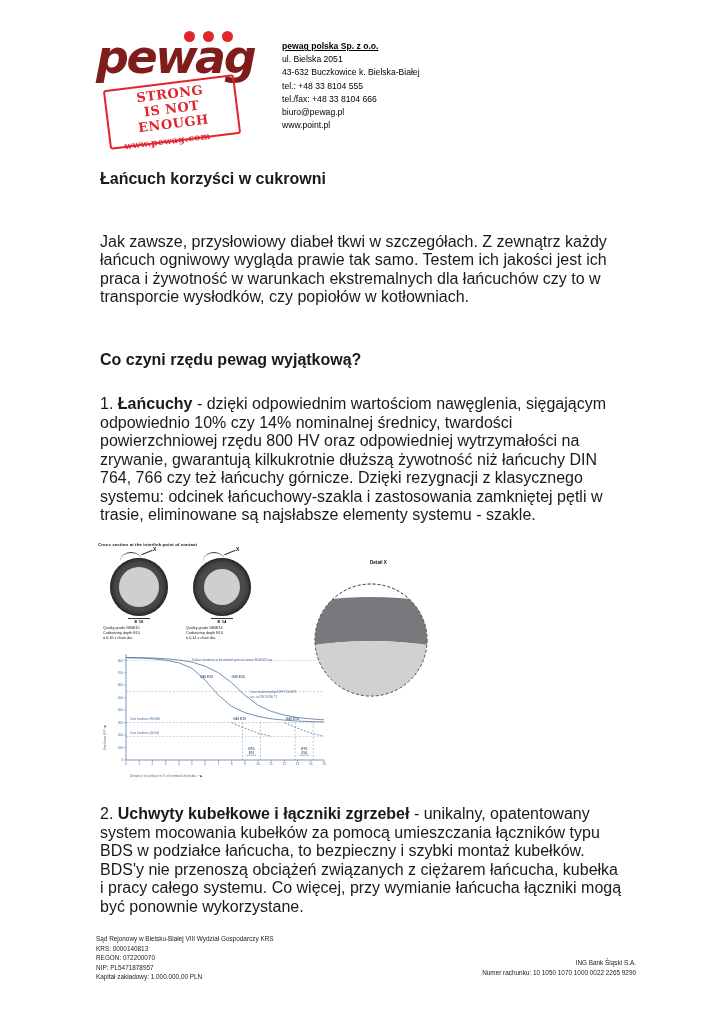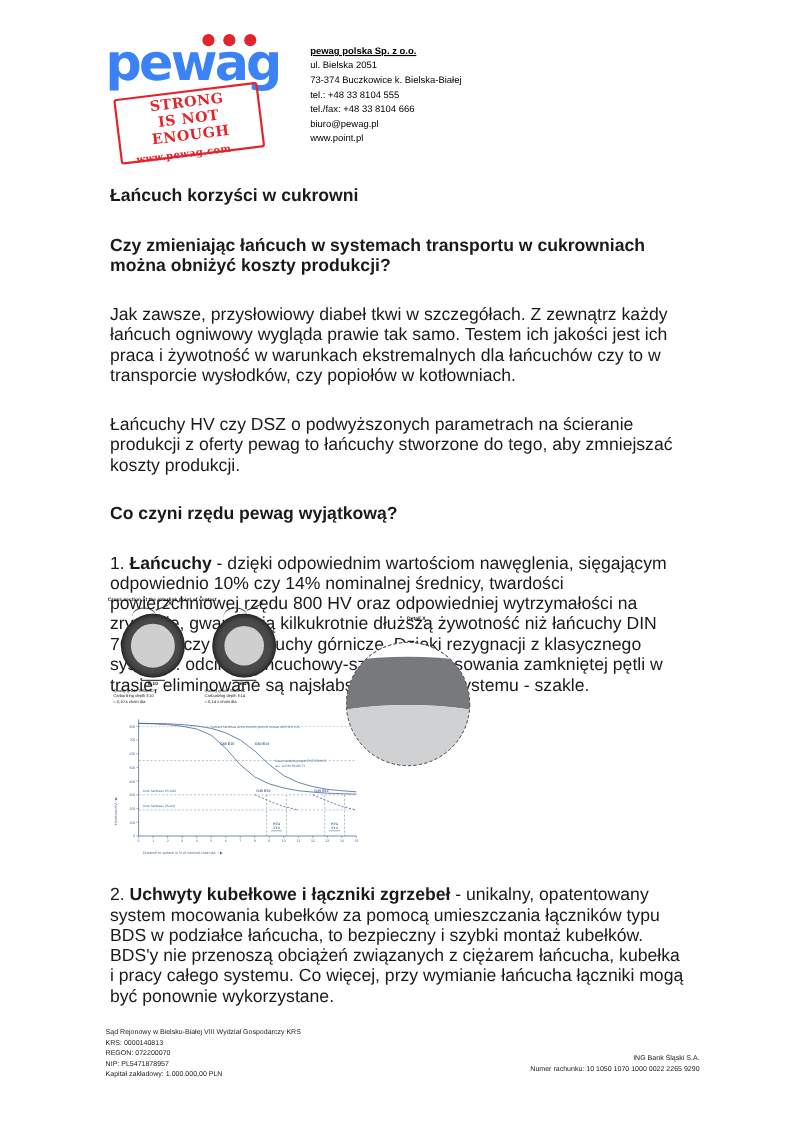--- a/index.html
+++ b/index.html
@@ -35,22 +35,23 @@
     height: 128px;
   }
   .logo-word {
     position: absolute;
     left: 0;
     top: 8px;
     font-family: "DejaVu Sans", sans-serif;
     font-size: 46px;
     font-weight: bold;
     letter-spacing: -2.5px;
-    color: #3b82f6;
+    color: #7f1d1d;
     line-height: 1;
+    font-style: italic;
   }
   .logo-dots {
     position: absolute;
     left: 88px;
     top: 5px;
     width: 60px;
     height: 12px;
   }
   .logo-dots i {
     position: absolute;
@@ -296,36 +297,34 @@
           <span>IS NOT</span>
           <span>ENOUGH</span>
         </div>
       </div>
       <div class="stamp-url">www.pewag.com</div>
     </div>
 
     <div class="company-info">
       <div class="ci-name">pewag polska Sp. z o.o.</div>
       <div>ul. Bielska 2051</div>
-      <div>73-374 Buczkowice k. Bielska-Białej</div>
+      <div>43-632 Buczkowice k. Bielska-Białej</div>
       <div>tel.: +48 33 8104 555</div>
       <div>tel./fax: +48 33 8104 666</div>
       <div>biuro@pewag.pl</div>
       <div>www.point.pl</div>
     </div>
   </div>
 
   <div class="content">
     <p class="p heading">Łańcuch korzyści w cukrowni</p>
     <div class="gap-sm"></div>
-    <p class="p bold">Czy zmieniając łańcuch w systemach transportu w cukrowniach można obniżyć koszty produkcji?</p>
     <div class="gap-md"></div>
     <p class="p">Jak zawsze, przysłowiowy diabeł tkwi w szczegółach. Z zewnątrz każdy łańcuch ogniwowy wygląda prawie tak samo. Testem ich jakości jest ich praca i żywotność w warunkach ekstremalnych dla łańcuchów czy to w transporcie wysłodków, czy popiołów w kotłowniach.</p>
     <div class="gap-md"></div>
-    <p class="p">Łańcuchy HV czy DSZ o podwyższonych parametrach na ścieranie produkcji z oferty pewag to łańcuchy stworzone do tego, aby zmniejszać koszty produkcji.</p>
     <div class="gap-md"></div>
     <p class="p heading">Co czyni rzędu pewag wyjątkową?</p>
     <div class="gap-md"></div>
     <p class="p"><span>1. </span><span class="b">Łańcuchy</span><span> - dzięki odpowiednim wartościom nawęglenia, sięgającym odpowiednio 10% czy 14% nominalnej średnicy, twardości powierzchniowej rzędu 800 HV oraz odpowiedniej wytrzymałości na zrywanie, gwarantują kilkukrotnie dłuższą żywotność niż łańcuchy DIN 764, 766 czy też łańcuchy górnicze. Dzięki rezygnacji z klasycznego systemu: odcinek łańcuchowy-szakla i zastosowania zamkniętej pętli w trasie, eliminowane są najsłabsze elementy systemu - szakle.</span></p>
   </div>
 
   <div class="figure">
 
     <div class="fig-title">Cross section at the interlink point of contact</div>
 

